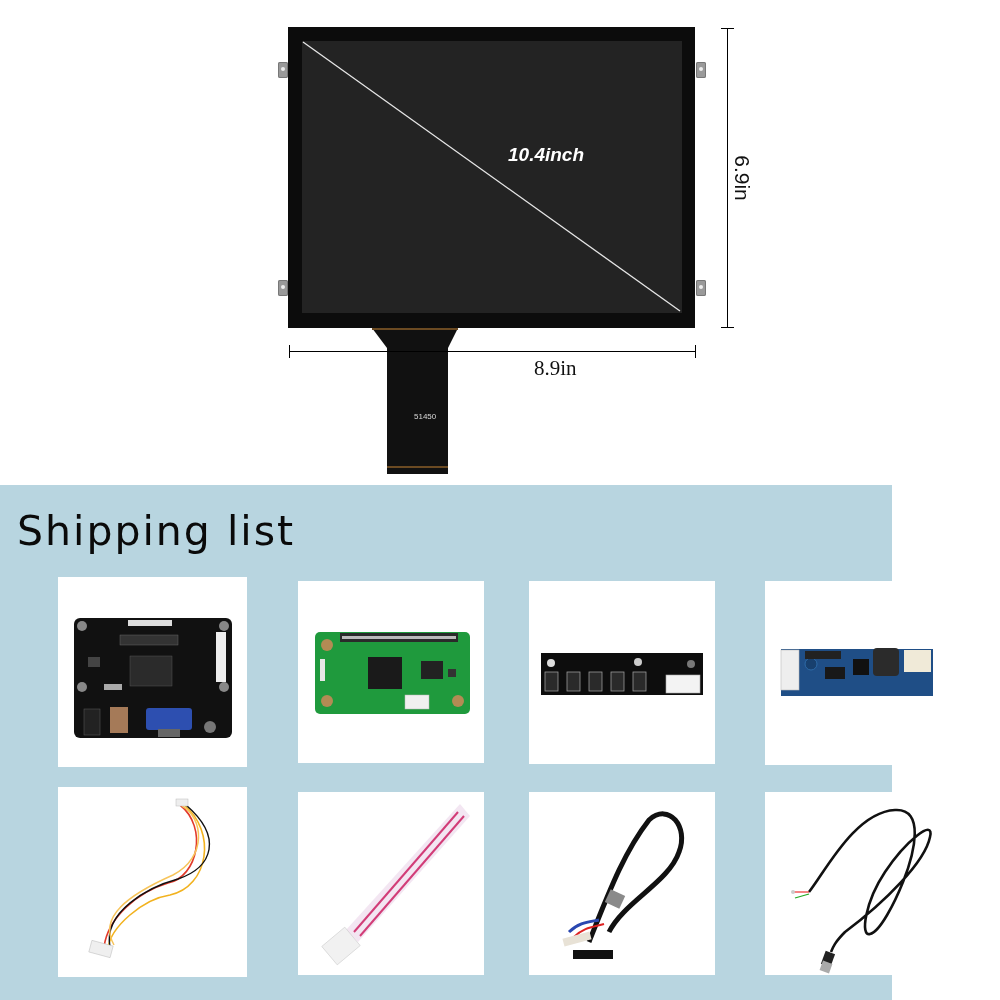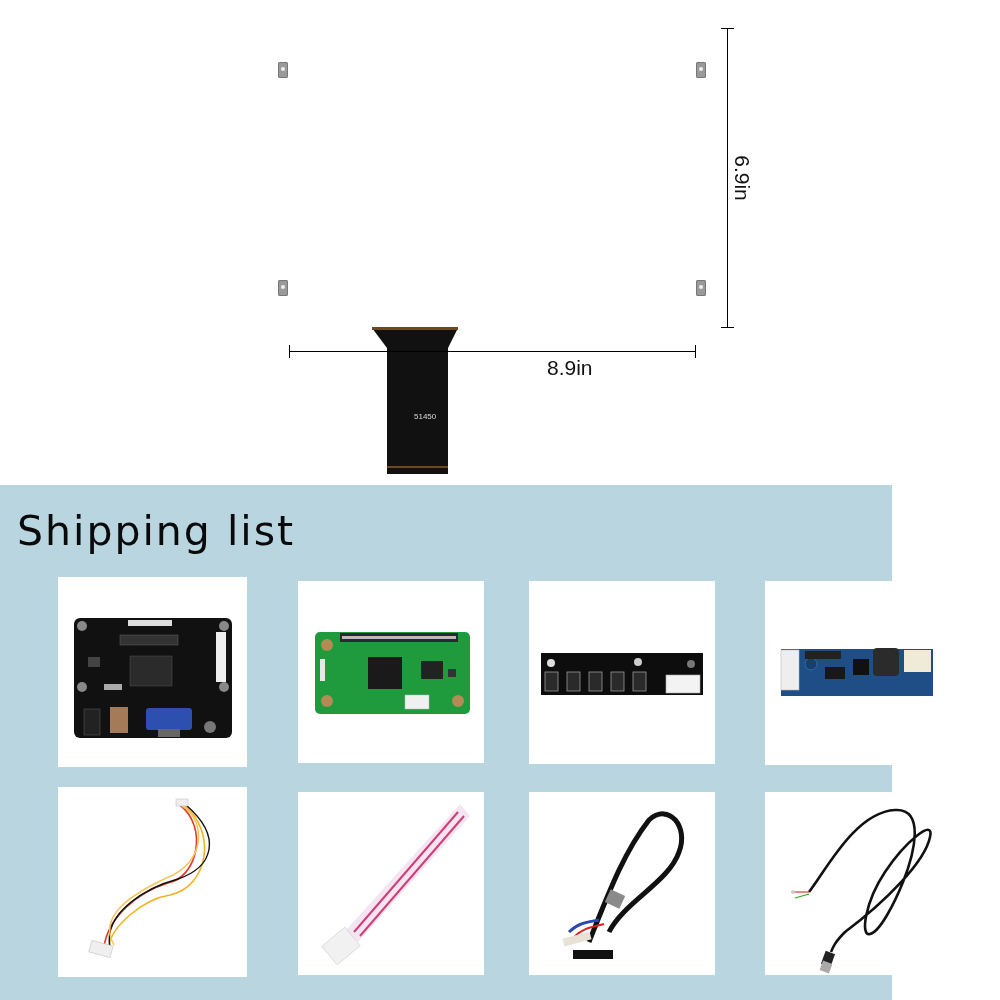--- a/index.html
+++ b/index.html
@@ -36,22 +36,22 @@
     left: 407px; top: 412px; color: #d8d8d8; font-size: 8px;
     font-family: "Liberation Sans", sans-serif;
     margin-left: 7px;
   }
 
   
   #dim-h-line { left: 289px; top: 351px; width: 406px; height: 1px; background: #000; }
   #dim-h-cap-l { left: 289px; top: 345px; width: 1px; height: 13px; background: #000; }
   #dim-h-cap-r { left: 695px; top: 345px; width: 1px; height: 13px; background: #000; }
   #dim-h-label {
-    left: 547px; top: 356px; font-size: 21px; color: #111;
-    font-family: Liberation Sans, sans-serif;
+    left: 534px; top: 356px; font-size: 21px; color: #111;
+    font-family: Liberation Serif, serif;
   }
   #dim-v-line { left: 727px; top: 28px; width: 1px; height: 300px; background: #000; }
   #dim-v-cap-t { left: 721px; top: 28px; width: 13px; height: 1px; background: #000; }
   #dim-v-cap-b { left: 721px; top: 327px; width: 13px; height: 1px; background: #000; }
   #dim-v-label {
     left: 712px; top: 166px; font-size: 21px; color: #111; width: 60px; text-align: center;
     font-family: "Liberation Sans", sans-serif;
     transform: rotate(90deg); transform-origin: 30px 12px;
   }
 
@@ -78,20 +78,28 @@
   <div class="bracket" style="left:696px;top:62px;"></div>
   <div class="bracket" style="left:696px;top:280px;"></div>
 
   <svg id="fpc-svg" width="110" height="150">
     <polygon points="12,2 98,2 88,22 88,148 27,148 27,22" fill="#111"></polygon>
     <rect x="12" y="1" width="86" height="3" fill="#6b4a22"></rect>
     <rect x="27" y="140" width="61" height="2" fill="#6b4a22"></rect>
   </svg>
   <div id="fpc-label" class="abs">51450</div>
 
+  <div id="panel-bezel" class="abs">
+    <div id="panel-screen" class="abs">
+      <svg id="diag-svg" width="380" height="272">
+        <line x1="1" y1="1" x2="378" y2="270" stroke="#e6e6e6" stroke-width="1.3"></line>
+      </svg>
+      <div id="diag-label" class="abs">10.4inch</div>
+    </div>
+  </div>
 
   <div id="dim-h-line" class="abs"></div>
   <div id="dim-h-cap-l" class="abs"></div>
   <div id="dim-h-cap-r" class="abs"></div>
   <div id="dim-h-label" class="abs">8.9in</div>
 
   <div id="dim-v-line" class="abs"></div>
   <div id="dim-v-cap-t" class="abs"></div>
   <div id="dim-v-cap-b" class="abs"></div>
   <div id="dim-v-label" class="abs">6.9in</div>

